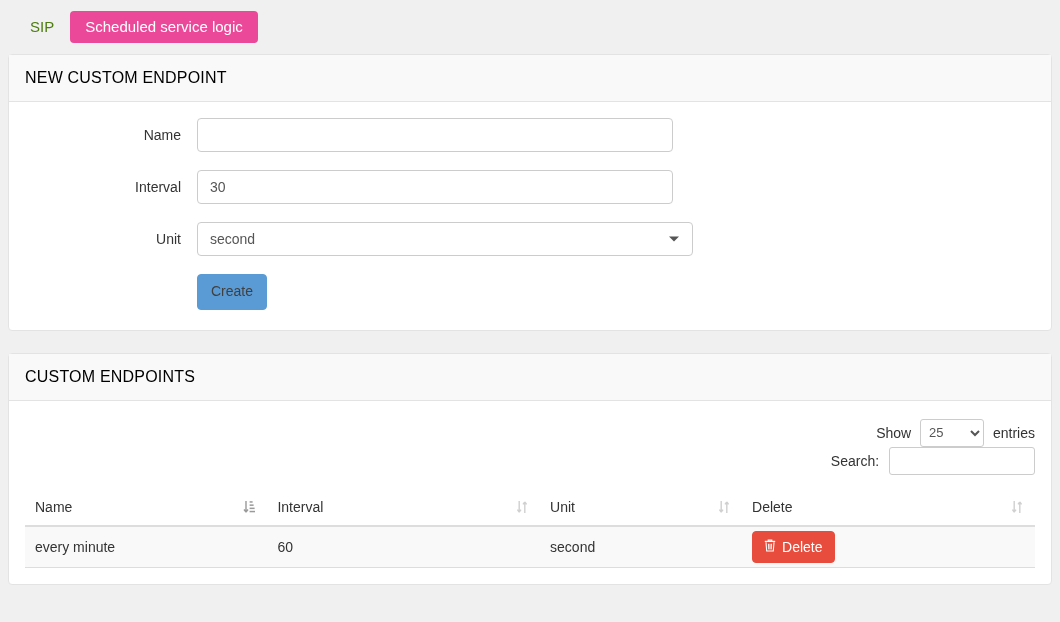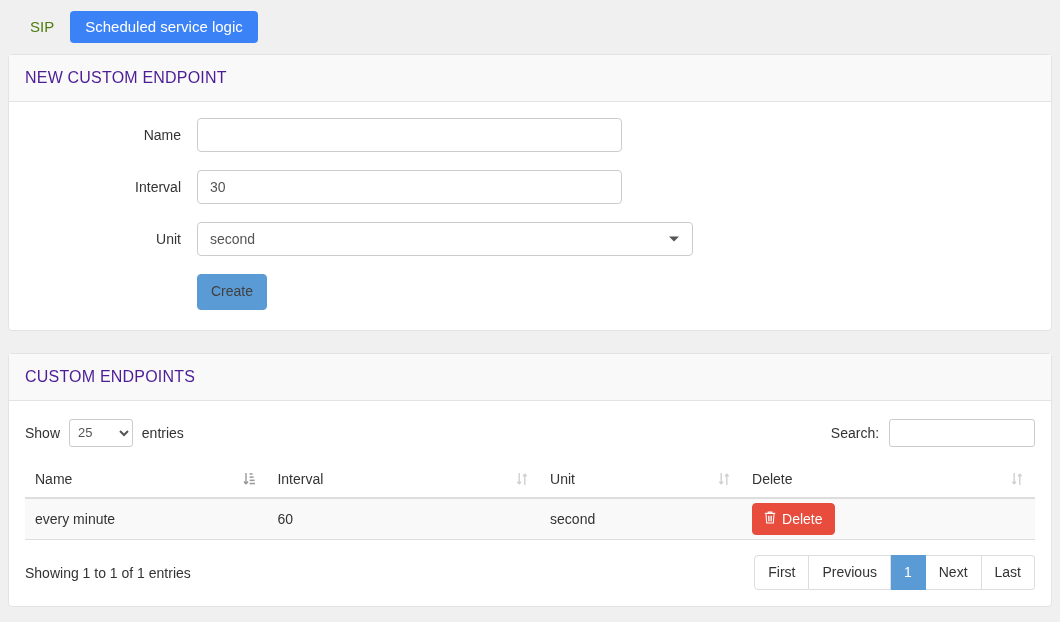--- a/index.html
+++ b/index.html
@@ -29,39 +29,39 @@
     font-size: 15px;
     color: #4d7c0f;
     text-decoration: none;
     padding: 10px 16px;
     border-radius: 4px;
     line-height: 1.2;
     cursor: pointer;
     white-space: nowrap;
   }
   .tab.active {
-    background: #3b82f6;
+    background: #ec4899;
     color: #ffffff;
     padding: 7px 15px;
   }
 
   
   .panel {
     background: #ffffff;
     border: 1px solid #e3e3e3;
     border-radius: 4px;
     margin: 0 8px;
     box-sizing: border-box;
   }
   .panel-heading {
     background: #f9f9f9;
     border-bottom: 1px solid #e3e3e3;
     padding: 14px 16px;
     font-size: 16px;
-    color: #4c1d95;
+    color: #000000;
     letter-spacing: 0.2px;
   }
   .panel-body {
     padding: 16px;
   }
 
   
   .form-row {
     display: flex;
     align-items: center;
@@ -69,21 +69,21 @@
   }
   .form-label {
     width: 172px;
     text-align: right;
     padding-right: 16px;
     box-sizing: border-box;
     font-size: 14px;
     color: #333333;
   }
   .form-control {
-    width: 425px;
+    width: 476px;
     height: 34px;
     box-sizing: border-box;
     border: 1px solid #cccccc;
     border-radius: 4px;
     padding: 6px 12px;
     font-family: "Liberation Sans", sans-serif;
     font-size: 14px;
     color: #555555;
     background: #ffffff;
     outline: none;
@@ -127,22 +127,23 @@
   }
 
   .gap {
     height: 22px;
   }
 
   
   .table-toolbar {
     display: flex;
     justify-content: space-between;
-    align-items: flex-start;
+    align-items: flex-end;
     padding: 2px 0 16px 0;
+    flex-direction: column;
   }
   .len-label, .search-label {
     font-size: 14px;
     color: #333333;
   }
   select.len-select {
     height: 28px;
     margin: 0 5px;
     padding: 2px 4px;
     font-family: "Liberation Sans", sans-serif;
@@ -374,25 +375,15 @@
                   <path d="M4.5 4.8 L4.7 10.4 M7.5 4.8 L7.3 10.4 M6 4.8 L6 10.4" stroke="#ffffff" stroke-width="0.9"></path>
                 </svg>
               </span>
               <span>Delete</span>
             </button>
           </td>
         </tr>
       </tbody>
     </table>
 
-    <div class="table-footer">
-      <div class="dt-info">Showing 1 to 1 of 1 entries</div>
-      <div class="pager">
-        <button class="pg">First</button>
-        <button class="pg">Previous</button>
-        <button class="pg active">1</button>
-        <button class="pg">Next</button>
-        <button class="pg">Last</button>
-      </div>
-    </div>
 
   </div>
 </div>
 
 </body></html>

